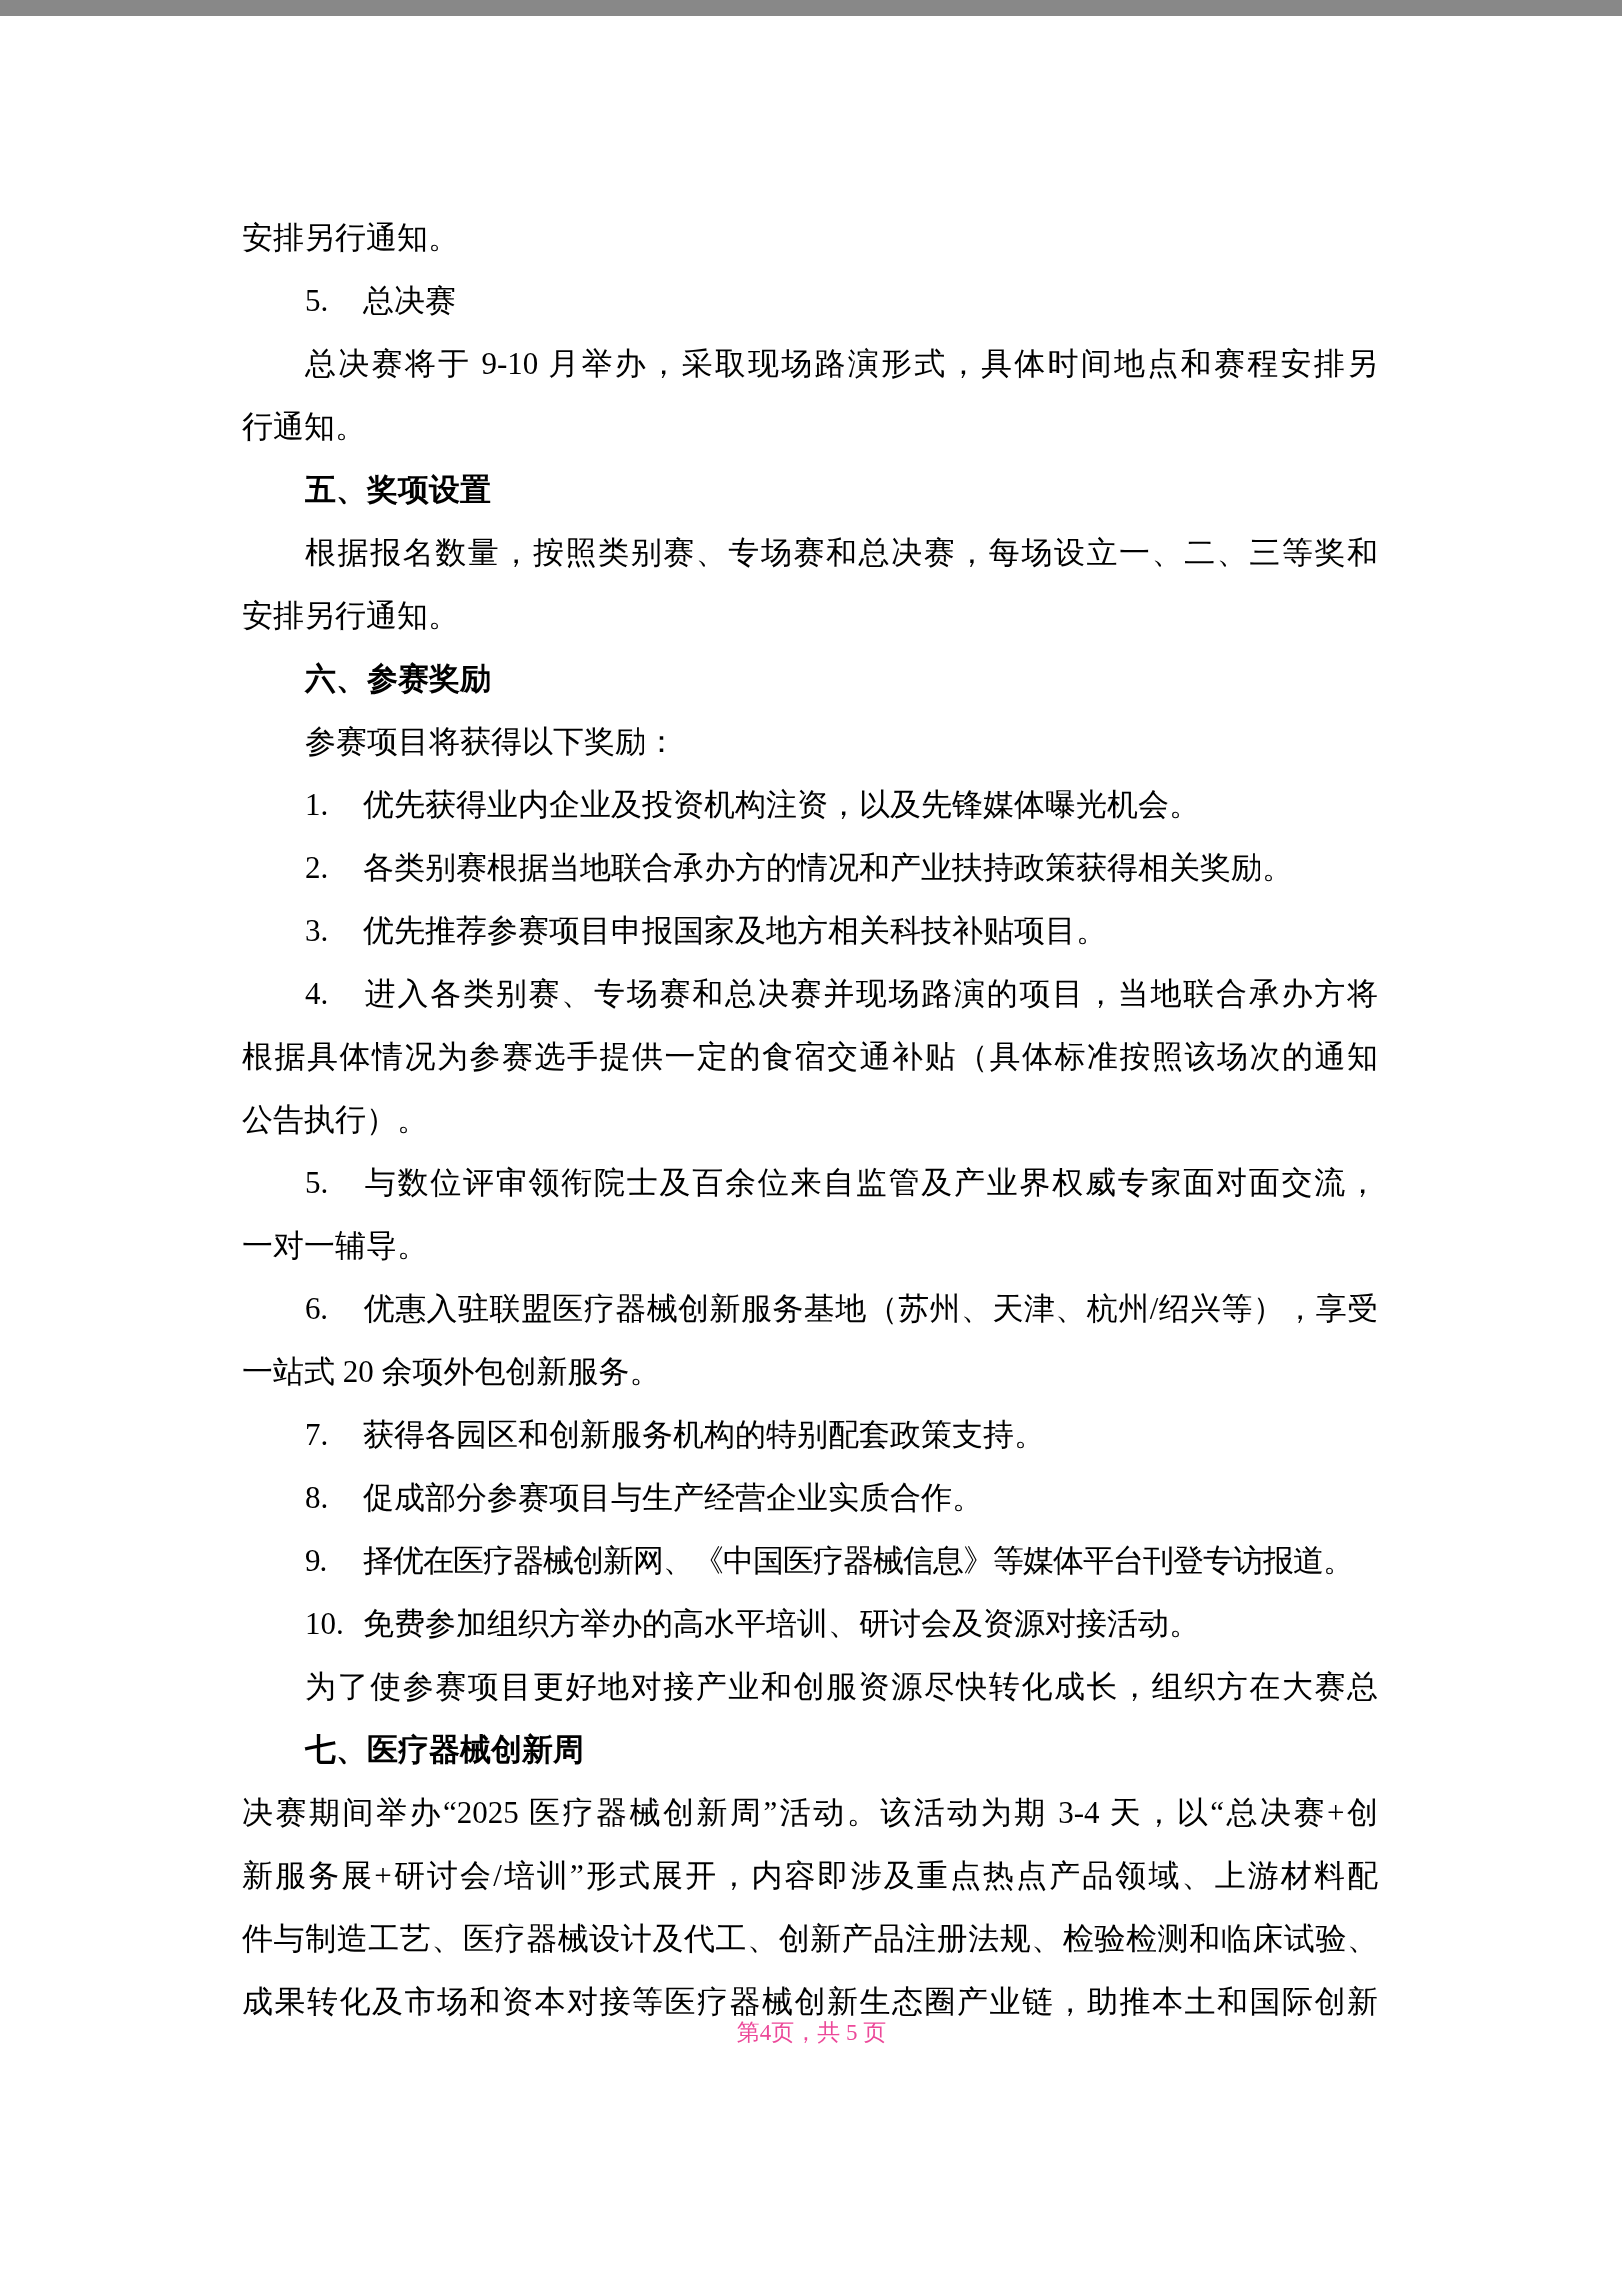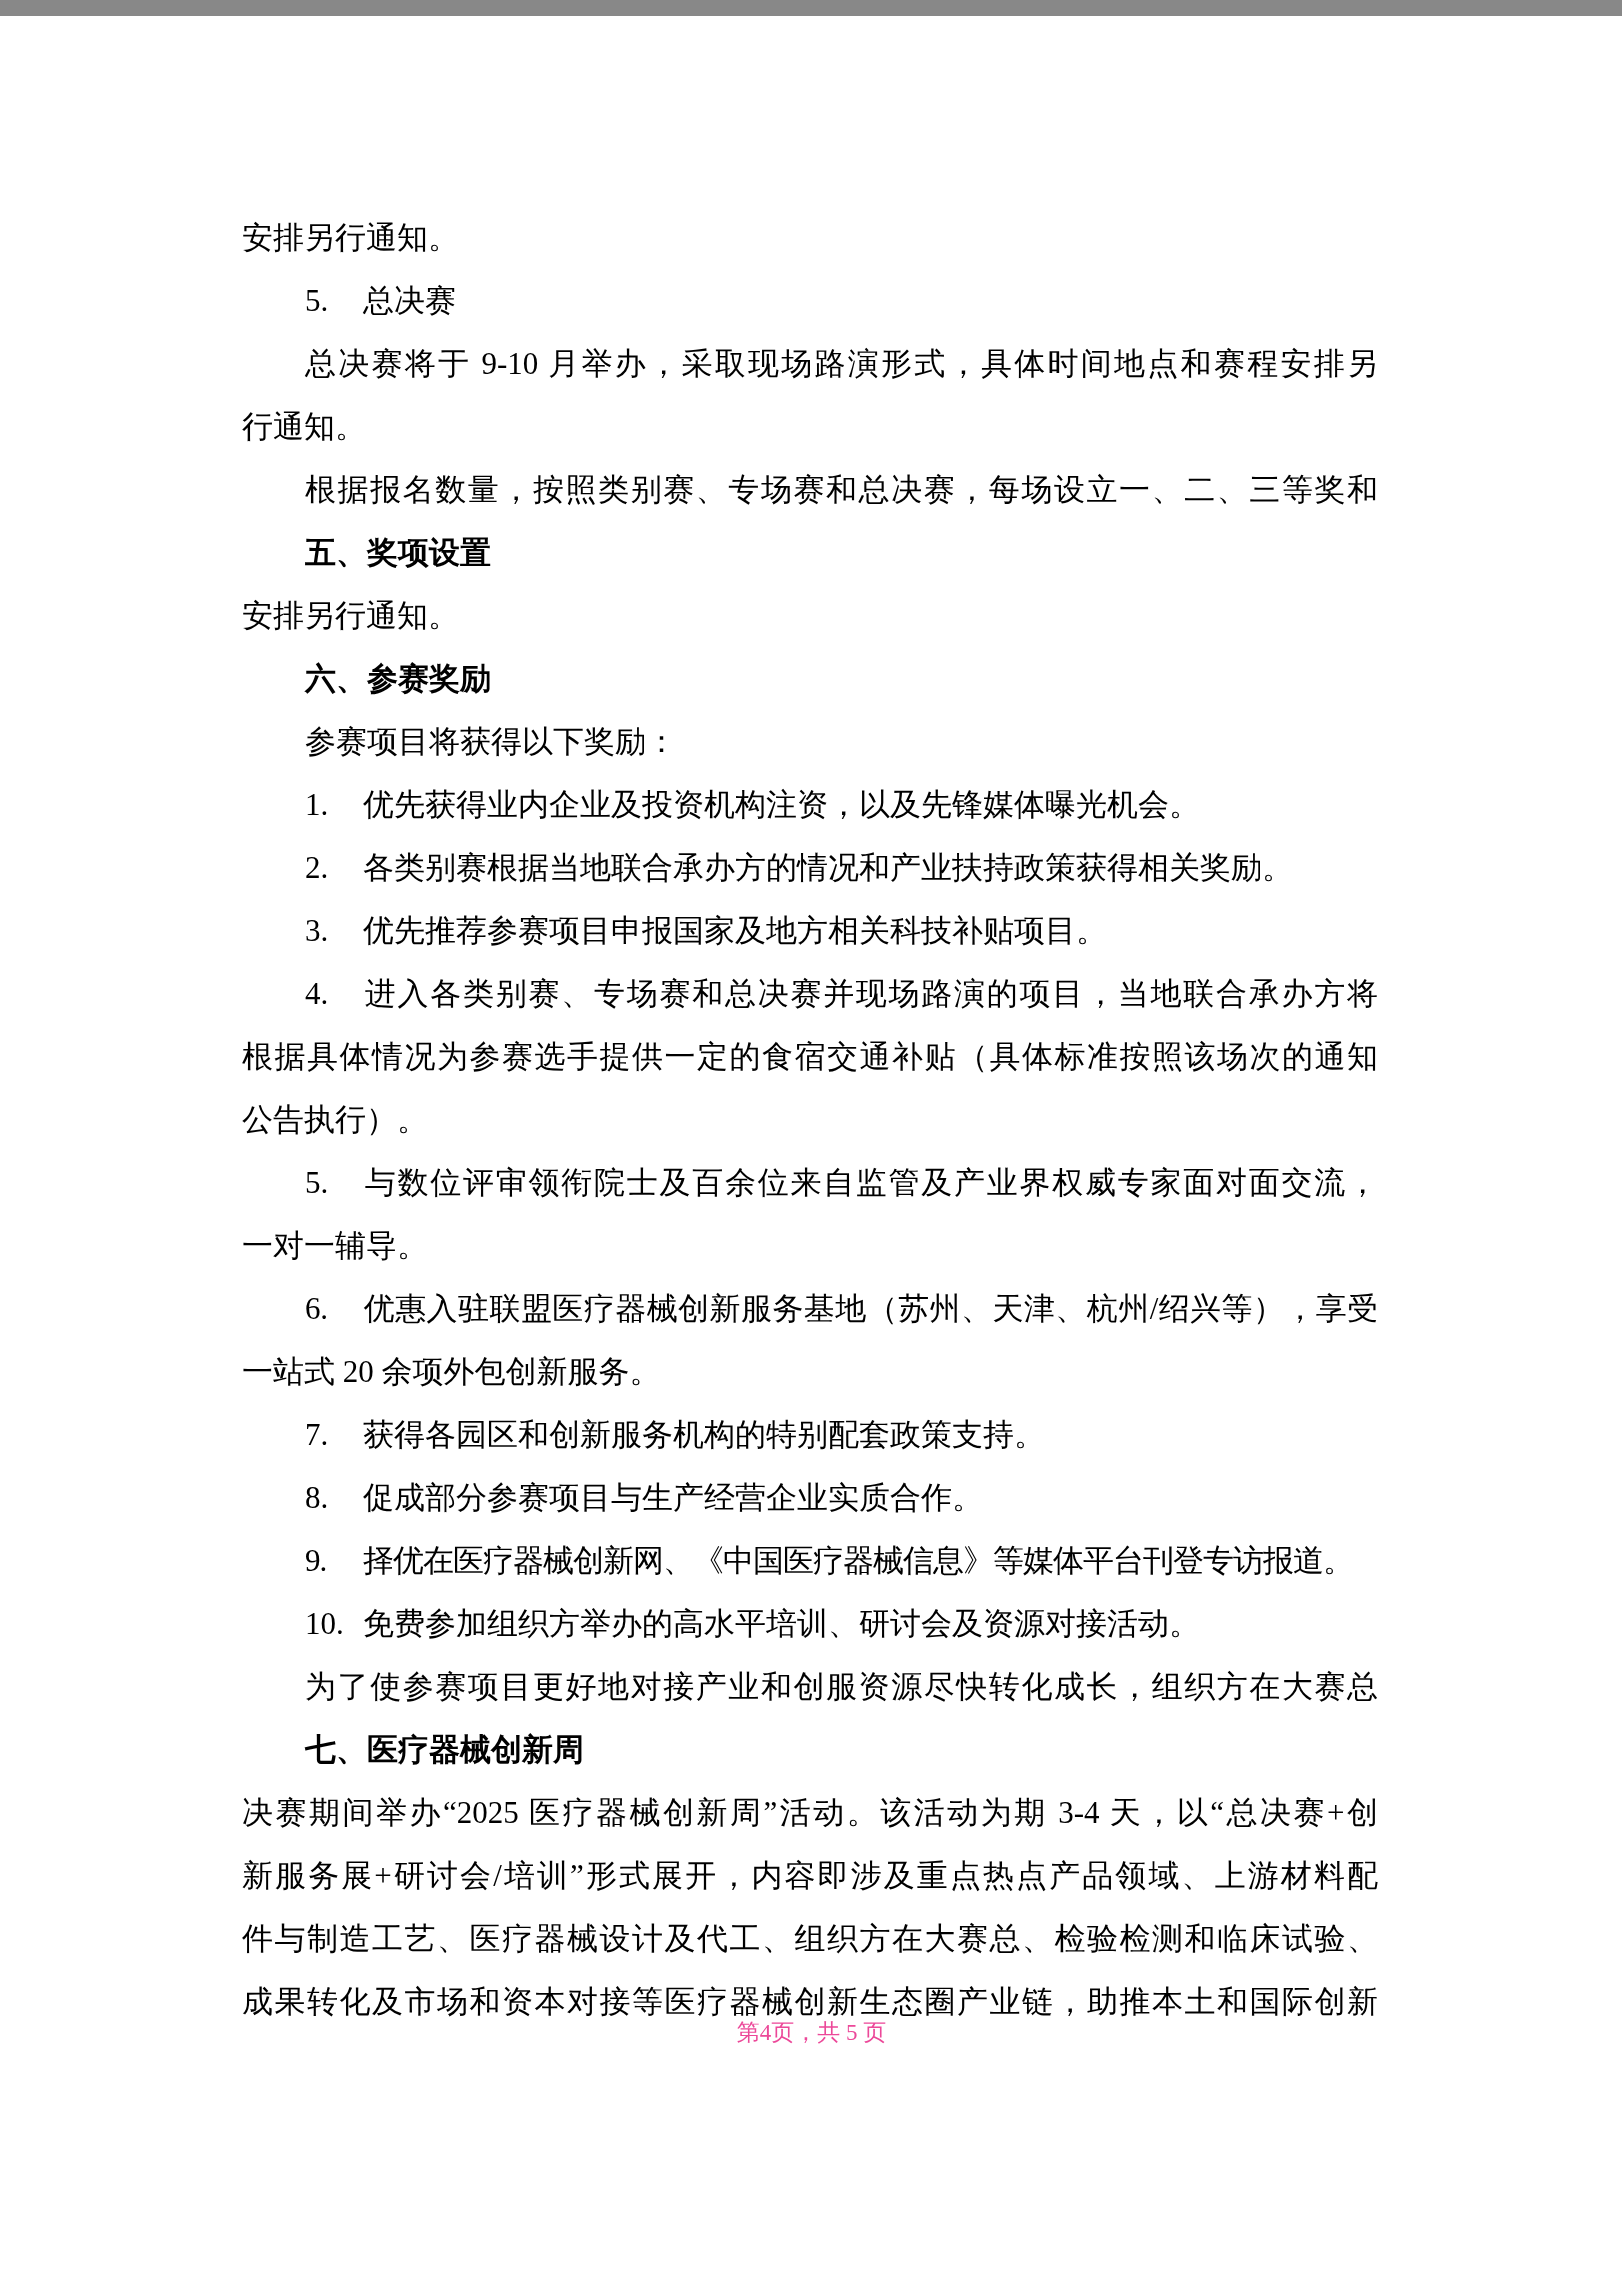--- a/index.html
+++ b/index.html
@@ -66,23 +66,23 @@
 
     <div class="ln">安排另行通知。</div>
 
     <div class="ln ind">
       <span class="num">5.</span><span>总决赛</span>
     </div>
 
     <div class="ln ind just">总决赛将于 9-10 月举办，采取现场路演形式，具体时间地点和赛程安排另</div>
     <div class="ln">行通知。</div>
 
+    <div class="ln ind h">五、奖项设置</div>
+
     <div class="ln ind just">根据报名数量，按照类别赛、专场赛和总决赛，每场设立一、二、三等奖和</div>
-
-    <div class="ln ind h">五、奖项设置</div>
     <div class="ln">安排另行通知。</div>
 
     <div class="ln ind h">六、参赛奖励</div>
 
     <div class="ln ind">参赛项目将获得以下奖励：</div>
 
     <div class="ln ind">
       <span class="num">1.</span><span>优先获得业内企业及投资机构注资，以及先锋媒体曝光机会。</span>
     </div>
     <div class="ln ind">
@@ -118,20 +118,20 @@
     </div>
     <div class="ln ind">
       <span class="num">10.</span><span>免费参加组织方举办的高水平培训、研讨会及资源对接活动。</span>
     </div>
 
     <div class="ln ind just">为了使参赛项目更好地对接产业和创服资源尽快转化成长，组织方在大赛总</div>
 
     <div class="ln ind h">七、医疗器械创新周</div>
     <div class="ln just">决赛期间举办“2025 医疗器械创新周”活动。该活动为期 3-4 天，以“总决赛+创</div>
     <div class="ln just">新服务展+研讨会/培训”形式展开，内容即涉及重点热点产品领域、上游材料配</div>
-    <div class="ln just">件与制造工艺、医疗器械设计及代工、组织方在大赛总、检验检测和临床试验、</div>
+    <div class="ln just">件与制造工艺、医疗器械设计及代工、创新产品注册法规、检验检测和临床试验、</div>
     <div class="ln just">成果转化及市场和资本对接等医疗器械创新生态圈产业链，助推本土和国际创新</div>
 
   </div>
 
   <div class="footer">第4页，共 5 页</div>
 </div>
 
 
 </body></html>

